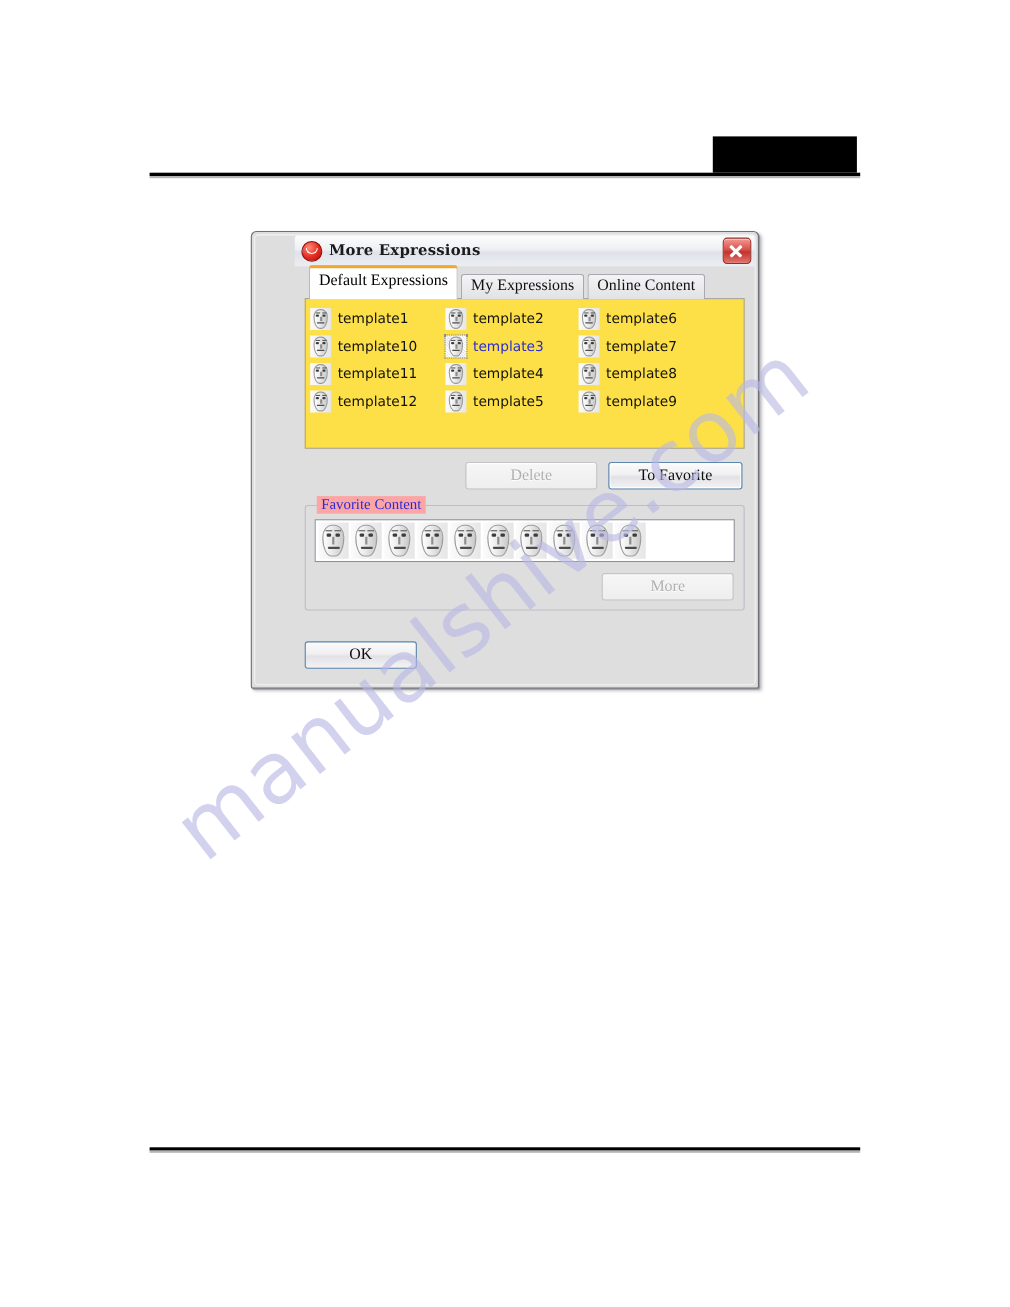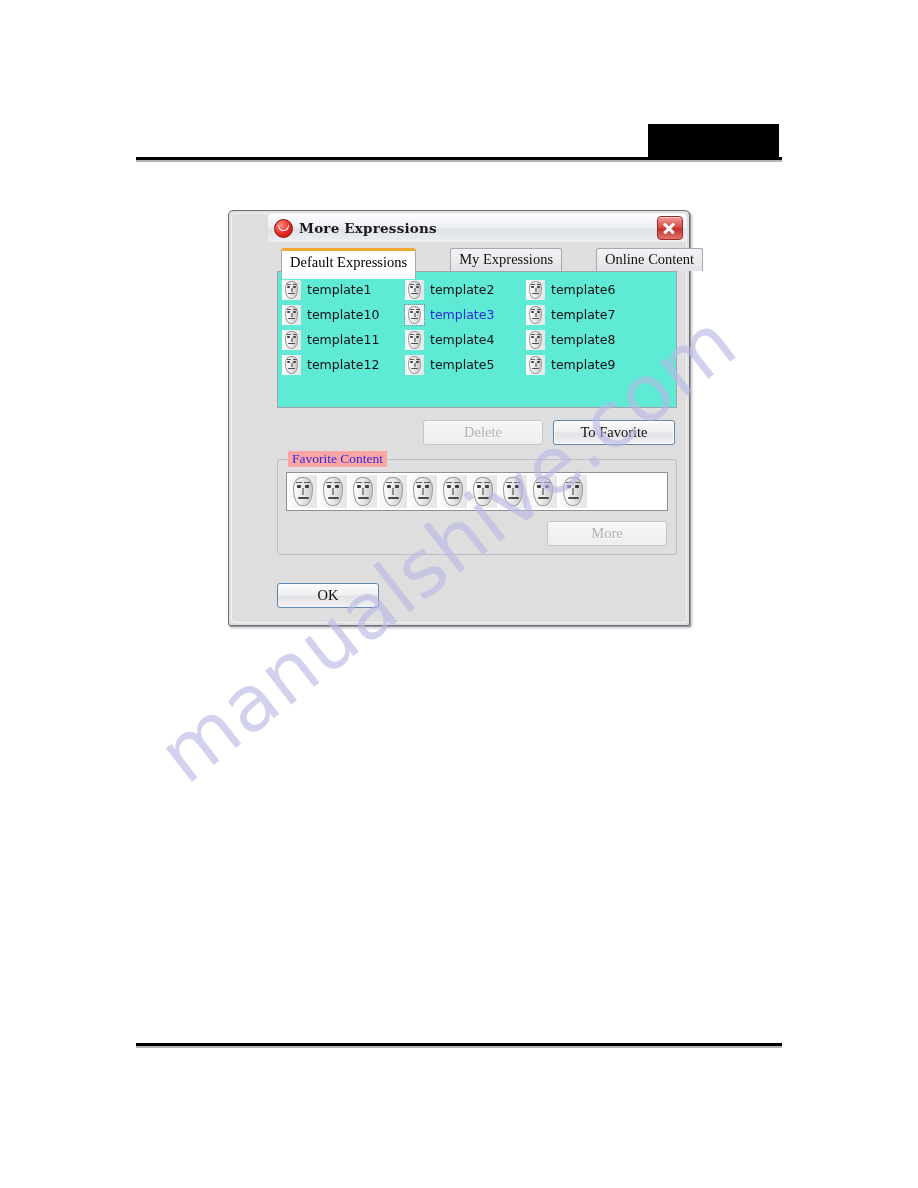--- a/index.html
+++ b/index.html
@@ -170,26 +170,25 @@
   .dialog-body {
     position: relative;
     margin: 0 4px 4px 4px;
     padding: 6px 8px 8px 8px;
     z-index: 2;
   }
 
   
   .tabstrip {
     display: flex;
-    align-items: flex-start;
+    align-items: flex-end;
     height: 24px;
     margin-left: 4px;
     position: relative;
     z-index: 3;
-    gap: 31px;
   }
   .tab {
     font-family: "Liberation Serif", serif;
     font-size: 14.5px;
     color: #111111;
     padding: 2px 8px 3px 8px;
     border: 1px solid #a8a8b0;
     border-bottom: none;
     border-radius: 3px 3px 0 0;
     background: linear-gradient(to bottom, #f4f4f6 0%, #e2e2e6 100%);
@@ -203,21 +202,21 @@
     border-top: 3px solid #f0a830;
     padding-top: 3px;
     height: 22px;
     color: #000000;
     position: relative;
     z-index: 4;
   }
 
   
   .list-panel {
-    background: #5eead4;
+    background: #fde047;
     border: 1px solid #a3a3ab;
     border-top: 1px solid #a3a3ab;
     height: 137px;
     margin-top: -1px;
     position: relative;
     padding: 5px 4px 0 4px;
     box-sizing: border-box;
     overflow: hidden;
   }
   .list-columns {

